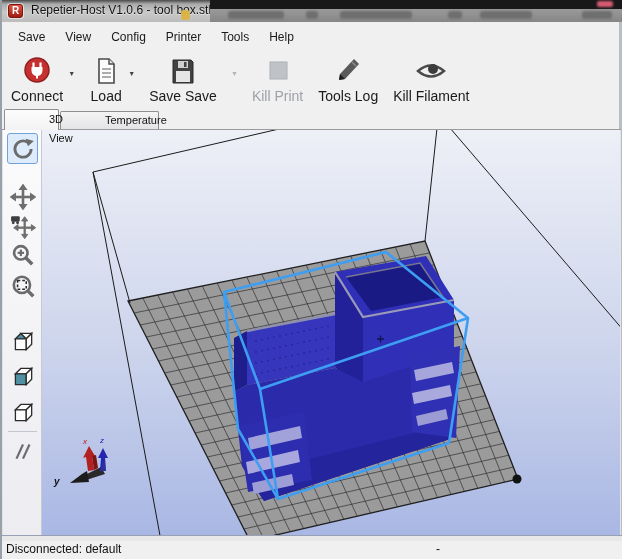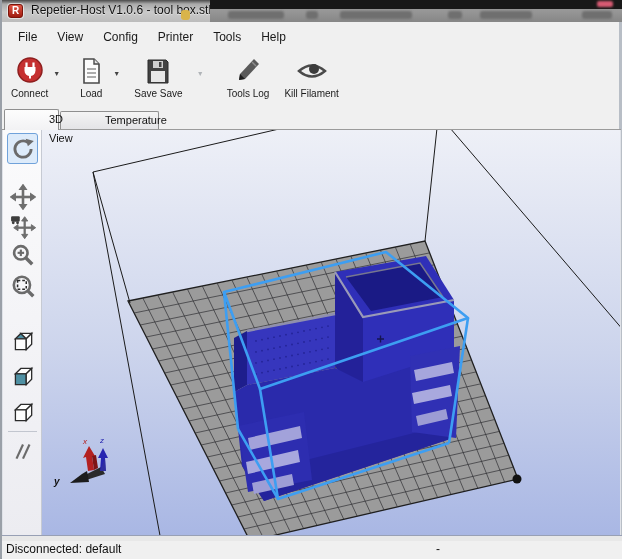--- a/index.html
+++ b/index.html
@@ -31,21 +31,21 @@
   
   #menubar { position:absolute; left:0; top:22px; width:100%; height:30px; background:#f0f0f0;
     display:flex; align-items:center; padding-left:6px; }
   #menubar .mitem { font-size:12px; color:#1a1a1a; padding:6px 10px; cursor:default; }
 
   
   #toolbar { position:absolute; left:0; top:52px; width:100%; height:55px; background:#f0f0f0;
     display:flex; align-items:flex-start; padding:2px 0 0 6px; }
   .tbtn { display:flex; flex-direction:column; align-items:center; padding:1px 3px; }
   .ticon { width:34px; height:32px; display:flex; align-items:center; justify-content:center; }
-  .tlabel { font-size:10px; color:#1a1a1a; margin-top:1px; white-space:nowrap; }
+  .tlabel { font-size:14px; color:#1a1a1a; margin-top:1px; white-space:nowrap; }
   .tbtn.disabled .tlabel { color:#9ea2a6; }
   .tdd { width:11px; height:32px; margin-top:3px; display:flex; align-items:center;
     justify-content:center; font-size:7px; color:#444; }
   .tdd.disabled { color:#b0b4b8; }
   .tsp { width:9px; }
 
   
   #tabbar { position:absolute; left:0; top:107px; width:100%; height:22px; background:#f0f0f0; }
   .tab { position:absolute; font-size:11px; color:#111; text-align:center;
     border:1px solid #8f8f8f; border-bottom:none; border-radius:2px 2px 0 0;padding-left:44px; }
@@ -89,21 +89,21 @@
       <div class="blob" style="left:96px;width:12px;"></div>
       <div class="blob" style="left:130px;width:72px;"></div>
       <div class="blob" style="left:238px;width:14px;"></div>
       <div class="blob" style="left:270px;width:52px;"></div>
       <div class="blob" style="left:372px;width:30px;"></div>
     </div>
     <div id="magentablob"></div>
   </div>
 
   <div id="menubar">
-    <div class="mitem">File</div>
+    <div class="mitem">Save</div>
     <div class="mitem">View</div>
     <div class="mitem">Config</div>
     <div class="mitem">Printer</div>
     <div class="mitem">Tools</div>
     <div class="mitem">Help</div>
   </div>
 
   <div id="toolbar">
     <div class="tbtn">
       <div class="ticon">
@@ -144,20 +144,28 @@
           <rect x="7" y="15" width="14" height="11" fill="#e6e6e6"></rect>
         </svg>
       </div>
       <div class="tlabel">Save Save</div>
     </div>
     <div class="tsp"></div>
 
     <div class="tdd disabled">▼</div>
     <div class="tsp"></div>
 
+    <div class="tbtn disabled">
+      <div class="ticon">
+        <svg width="30" height="30" viewBox="0 0 30 30">
+          <rect x="7" y="6" width="17" height="17" fill="#bfc3c7" stroke="#aab0b5"></rect>
+        </svg>
+      </div>
+      <div class="tlabel">Kill Print</div>
+    </div>
     <div class="tsp"></div>
 
     <div class="tbtn">
       <div class="ticon">
         <svg width="30" height="30" viewBox="0 0 30 30">
           <polygon points="21,3 26,8 12,23 6,24 7,18" fill="#5a5a5a"></polygon>
           <polygon points="7,18 6,24 12,23" fill="#1d1d1d"></polygon>
           <line x1="19" y1="6" x2="23" y2="10" stroke="#8d8d8d" stroke-width="1.4"></line>
         </svg>
       </div>

